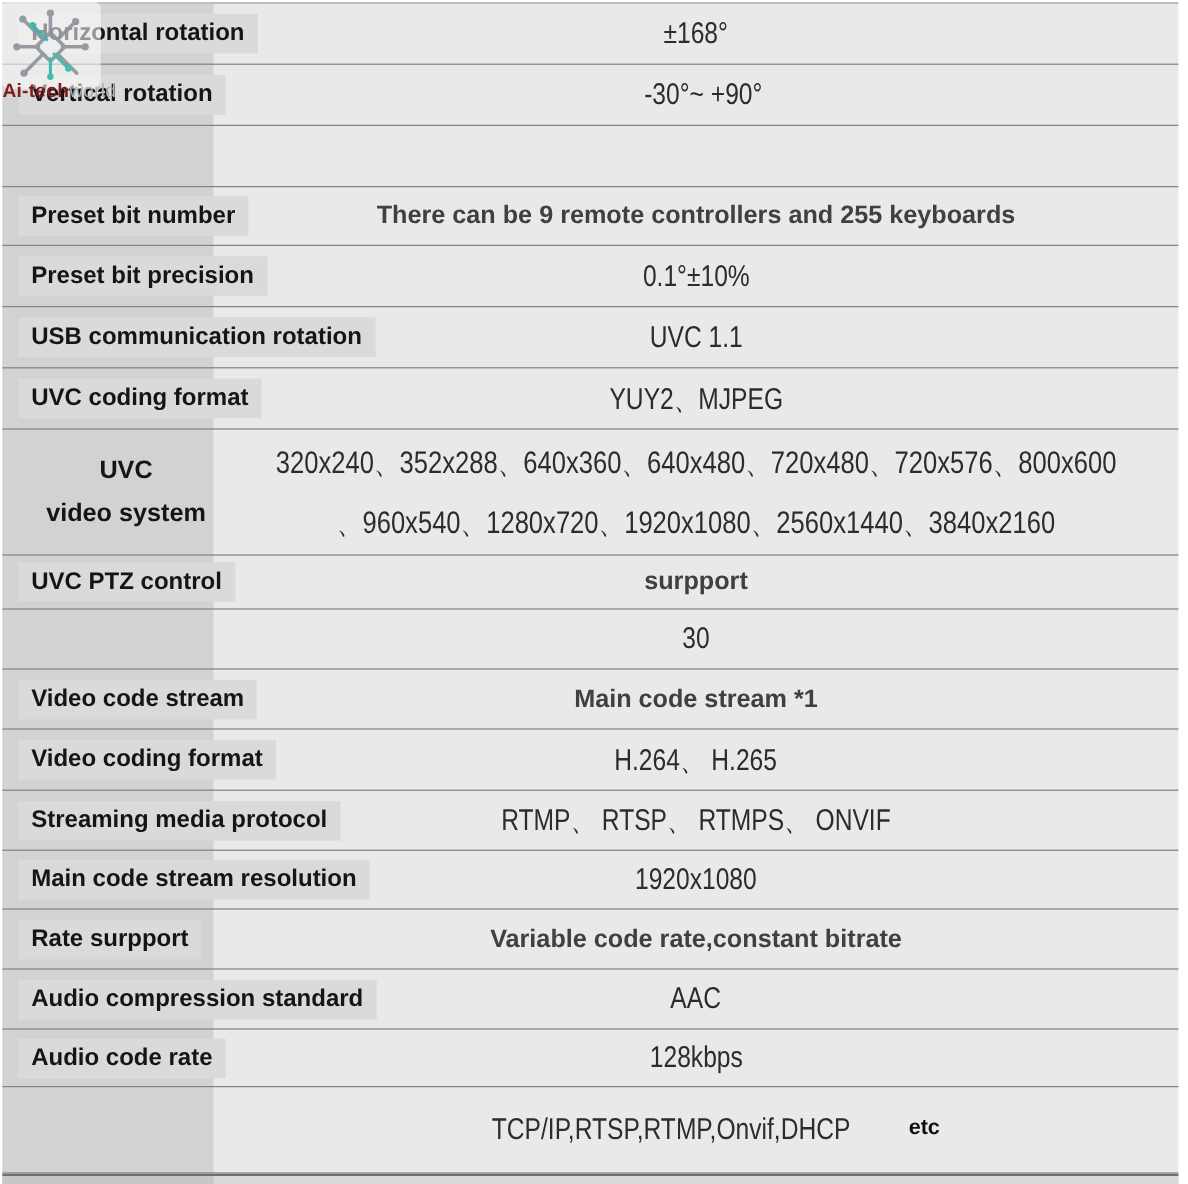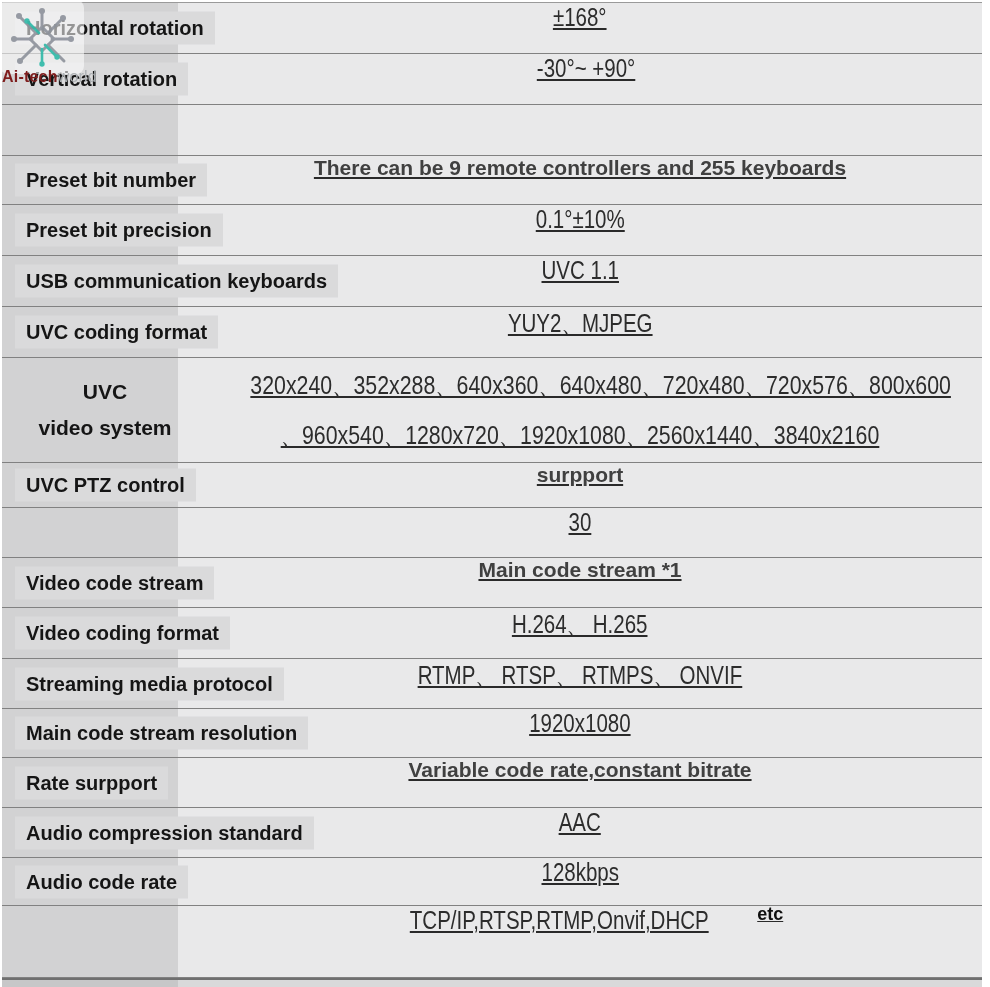--- a/index.html
+++ b/index.html
@@ -23,22 +23,22 @@
   .label{
     position:absolute;left:13px;top:50%;transform:translateY(-50%);
     background:#dadadb;padding:4px 11px;font-weight:700;font-size:20px;
     color:#151515;white-space:pre-line;line-height:1.25;z-index:2;
   }
   .label.ml{
     left:15px;width:176px;text-align:center;background:transparent;
     padding:0;line-height:1.7;font-size:21px;
   }
   .value{
-    margin-left:176px;height:100%;display:flex;
-    justify-content:center;text-align:center;color:#2a2a2a;text-decoration:underline;
+    margin-left:176px;height:100%;display:flex;align-items:center;
+    justify-content:center;text-align:center;color:#2a2a2a;
   }
   .value.multi{flex-direction:column;justify-content:center;line-height:50px;}
   .cond{
     display:inline-block;transform:scaleX(0.82);transform-origin:50% 50%;
     font-size:25px;font-weight:400;color:#2c2c2c;white-space:nowrap;
   }
   .value.multi .cond{font-size:26px;}
   .bval{font-weight:700;font-size:21px;color:#404040;white-space:nowrap;}
   .etc{font-weight:700;font-size:18px;color:#0f0f0f;margin-left:16px;position:relative;top:-2px;}
   .bottom-band{
@@ -92,21 +92,21 @@
           <span class="bval">There can be 9 remote controllers and 255 keyboards</span>
         </div>
       </div>
       <div class="row" style="height: 51px;">
         <span class="label">Preset bit precision</span>
         <div class="value">
           <span class="cond">0.1°±10%</span>
         </div>
       </div>
       <div class="row" style="height: 51px;">
-        <span class="label">USB communication keyboards</span>
+        <span class="label">USB communication rotation</span>
         <div class="value">
           <span class="cond">UVC 1.1</span>
         </div>
       </div>
       <div class="row" style="height: 51px;">
         <span class="label">UVC coding format</span>
         <div class="value">
           <span class="cond">YUY2、MJPEG</span>
         </div>
       </div>

